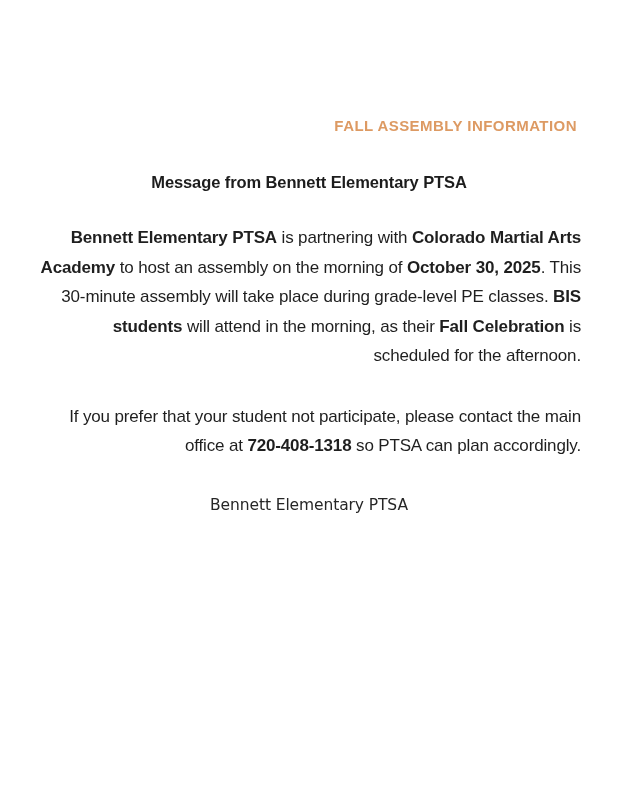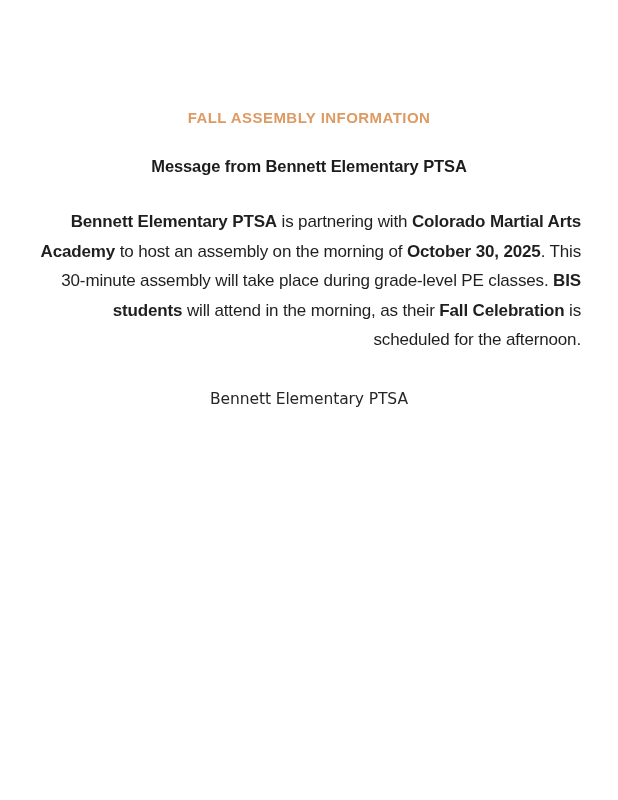--- a/index.html
+++ b/index.html
@@ -28,29 +28,29 @@
   #content {
     position: absolute;
     left: 33px;
     top: 0;
     width: 552px;
     text-align: center;
   }
 
   
   .eyebrow {
-    margin: 0;
+    margin: 8px;
     padding-top: 108px;
     font-family: "Liberation Sans", sans-serif;
     font-size: 15px;
     font-weight: bold;
     letter-spacing: 0.45px;
     line-height: 20px;
     color: #dd9a63;
-    text-align: center;
+    text-align: right;
     text-transform: uppercase;
   }
 
   
   .subtitle {
     margin: 0;
     padding-top: 27px;
     font-family: "Liberation Sans", sans-serif;
     font-size: 16.5px;
     font-weight: bold;
@@ -99,17 +99,18 @@
 <div id="page">
   <div id="content">
 
     <h1 class="eyebrow">FALL ASSEMBLY INFORMATION</h1>
 
     <h2 class="subtitle">Message from Bennett Elementary PTSA</h2>
 
     <p class="body-para para-gap-1"><b>Bennett Elementary PTSA</b><span> is partnering with </span><b>Colorado Martial Arts Academy</b><span> to host an assembly on the morning of </span><b>October 30, 2025</b><span>. This 30-minute assembly will take place during grade-level PE classes. </span><b>BIS students</b><span> will attend in the morning, as their </span><b>Fall Celebration</b><span> is scheduled for the afternoon.</span></p>
 
 
+    <p class="body-para para-gap-3"><span>If you prefer that your student not participate, please contact the main office at </span><b>720-408-1318</b><span> so PTSA can plan accordingly.</span></p>
 
     <p class="signature">Bennett Elementary PTSA</p>
 
   </div>
 </div>
 
 </body></html>

